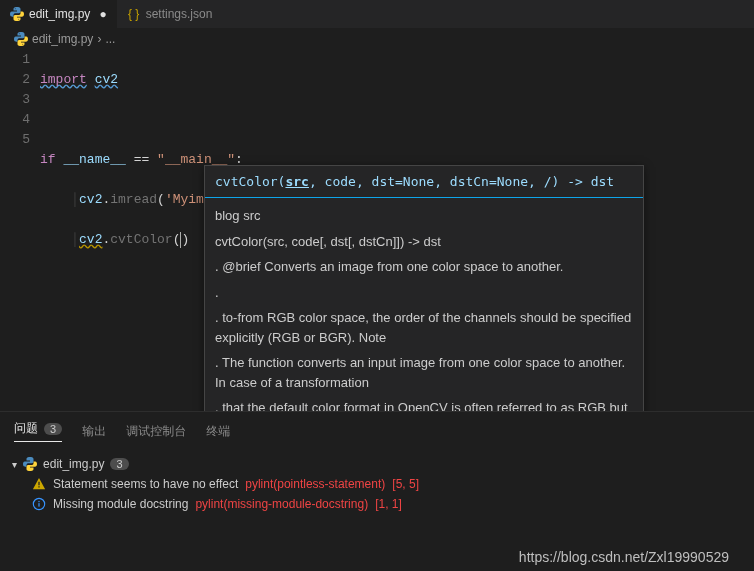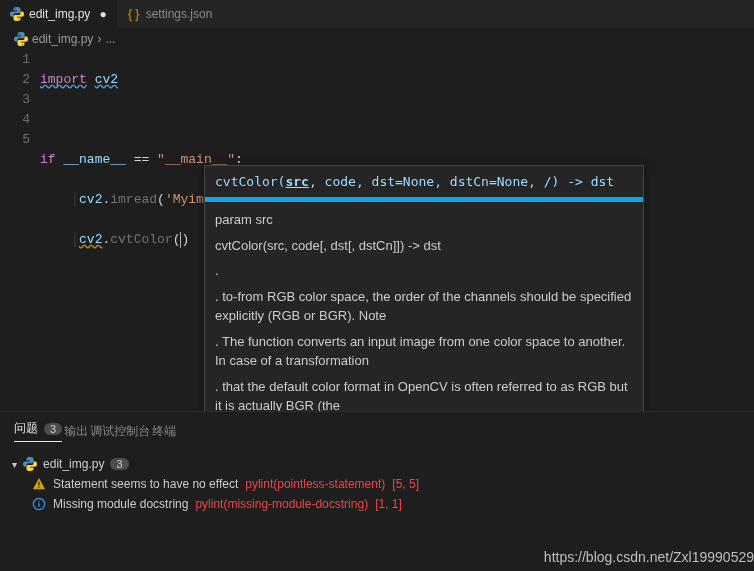--- a/index.html
+++ b/index.html
@@ -82,21 +82,21 @@
     background: #252526;
     border: 1px solid #454545;
     box-shadow: 0 2px 8px rgba(0,0,0,0.5);
     font-family: -apple-system, "Segoe UI", sans-serif;
     font-size: 13px;
     color: #cccccc;
   }
   .tooltip .sig {
     font-family: Consolas, monospace;
     padding: 8px 10px;
-    border-bottom: 5px solid #0ea5e9;
+    border-bottom: 1px solid #0ea5e9;
     color: #9cdcfe;
   }
   .tooltip .sig .active-param { text-decoration: underline; color: #9cdcfe; font-weight: bold; }
   .tooltip .body {
     padding: 8px 10px;
     line-height: 1.5;
     max-height: 230px;
     overflow: hidden;
   }
   .tooltip .body p { margin-bottom: 6px; }
@@ -107,21 +107,21 @@
     left: 0;
     right: 0;
     height: 160px;
     background: #1e1e1e;
     border-top: 1px solid #2d2d2d;
     font-family: -apple-system, "Segoe UI", sans-serif;
     font-size: 12px;
   }
   .panel-tabs {
     display: flex;
-    gap: 2px;
+    gap: 20px;
     padding: 8px 14px;
     color: #8a8a8a;
   }
   .panel-tab { display: flex; align-items: center; gap: 6px; cursor: pointer; }
   .panel-tab.active { color: #e7e7e7; border-bottom: 1px solid #e7e7e7; padding-bottom: 4px; }
   .badge {
     background: #4d4d4d;
     color: #ccc;
     border-radius: 8px;
     padding: 0 6px;
@@ -143,21 +143,21 @@
     align-items: center;
     gap: 7px;
     padding: 3px 2px 3px 22px;
     color: #ccc;
   }
   .problem-source { color: #ef4444; }
   .icon-warn { color: #cca700; }
   .icon-info { color: #3794ff; }
   .watermark {
     position: absolute;
-    right: 0;
+    right: 25px;
     bottom: 6px;
     color: #bfbfbf;
     font-family: Arial, sans-serif;
     font-size: 14px;
   }
   svg { display: block; }
 </style>
 </head>
 <body>
 
@@ -205,22 +205,23 @@
 <div>    <span class="indent-guide">│</span><span class="obj">cv2</span>.<span class="func">imread</span>(<span class="str">'Myimage.jpg'</span>)</div>
 <div>    <span class="indent-guide">│</span><span class="obj sq-warn">cv2</span>.<span class="func">cvtColor</span>(<span class="cursor"></span>)</div>
   </div>
 </div>
 
 <div class="tooltip">
   <div class="sig">
     <span>cvtColor(</span><span class="active-param">src</span><span>, code, dst=None, dstCn=None, /) -&gt; dst</span>
   </div>
   <div class="body">
-    <p>param src</p>
+    <p>blog src</p>
     <p>cvtColor(src, code[, dst[, dstCn]]) -&gt; dst</p>
+    <p>.   @brief Converts an image from one color space to another.</p>
     <p>.</p>
     <p>.   to-from RGB color space, the order of the channels should be specified explicitly (RGB or BGR). Note</p>
     <p>.   The function converts an input image from one color space to another. In case of a transformation</p>
     <p>.   that the default color format in OpenCV is often referred to as RGB but it is actually BGR (the</p>
   </div>
 </div>
 
 <div class="panel">
   <div class="panel-tabs">
     <div class="panel-tab active">

